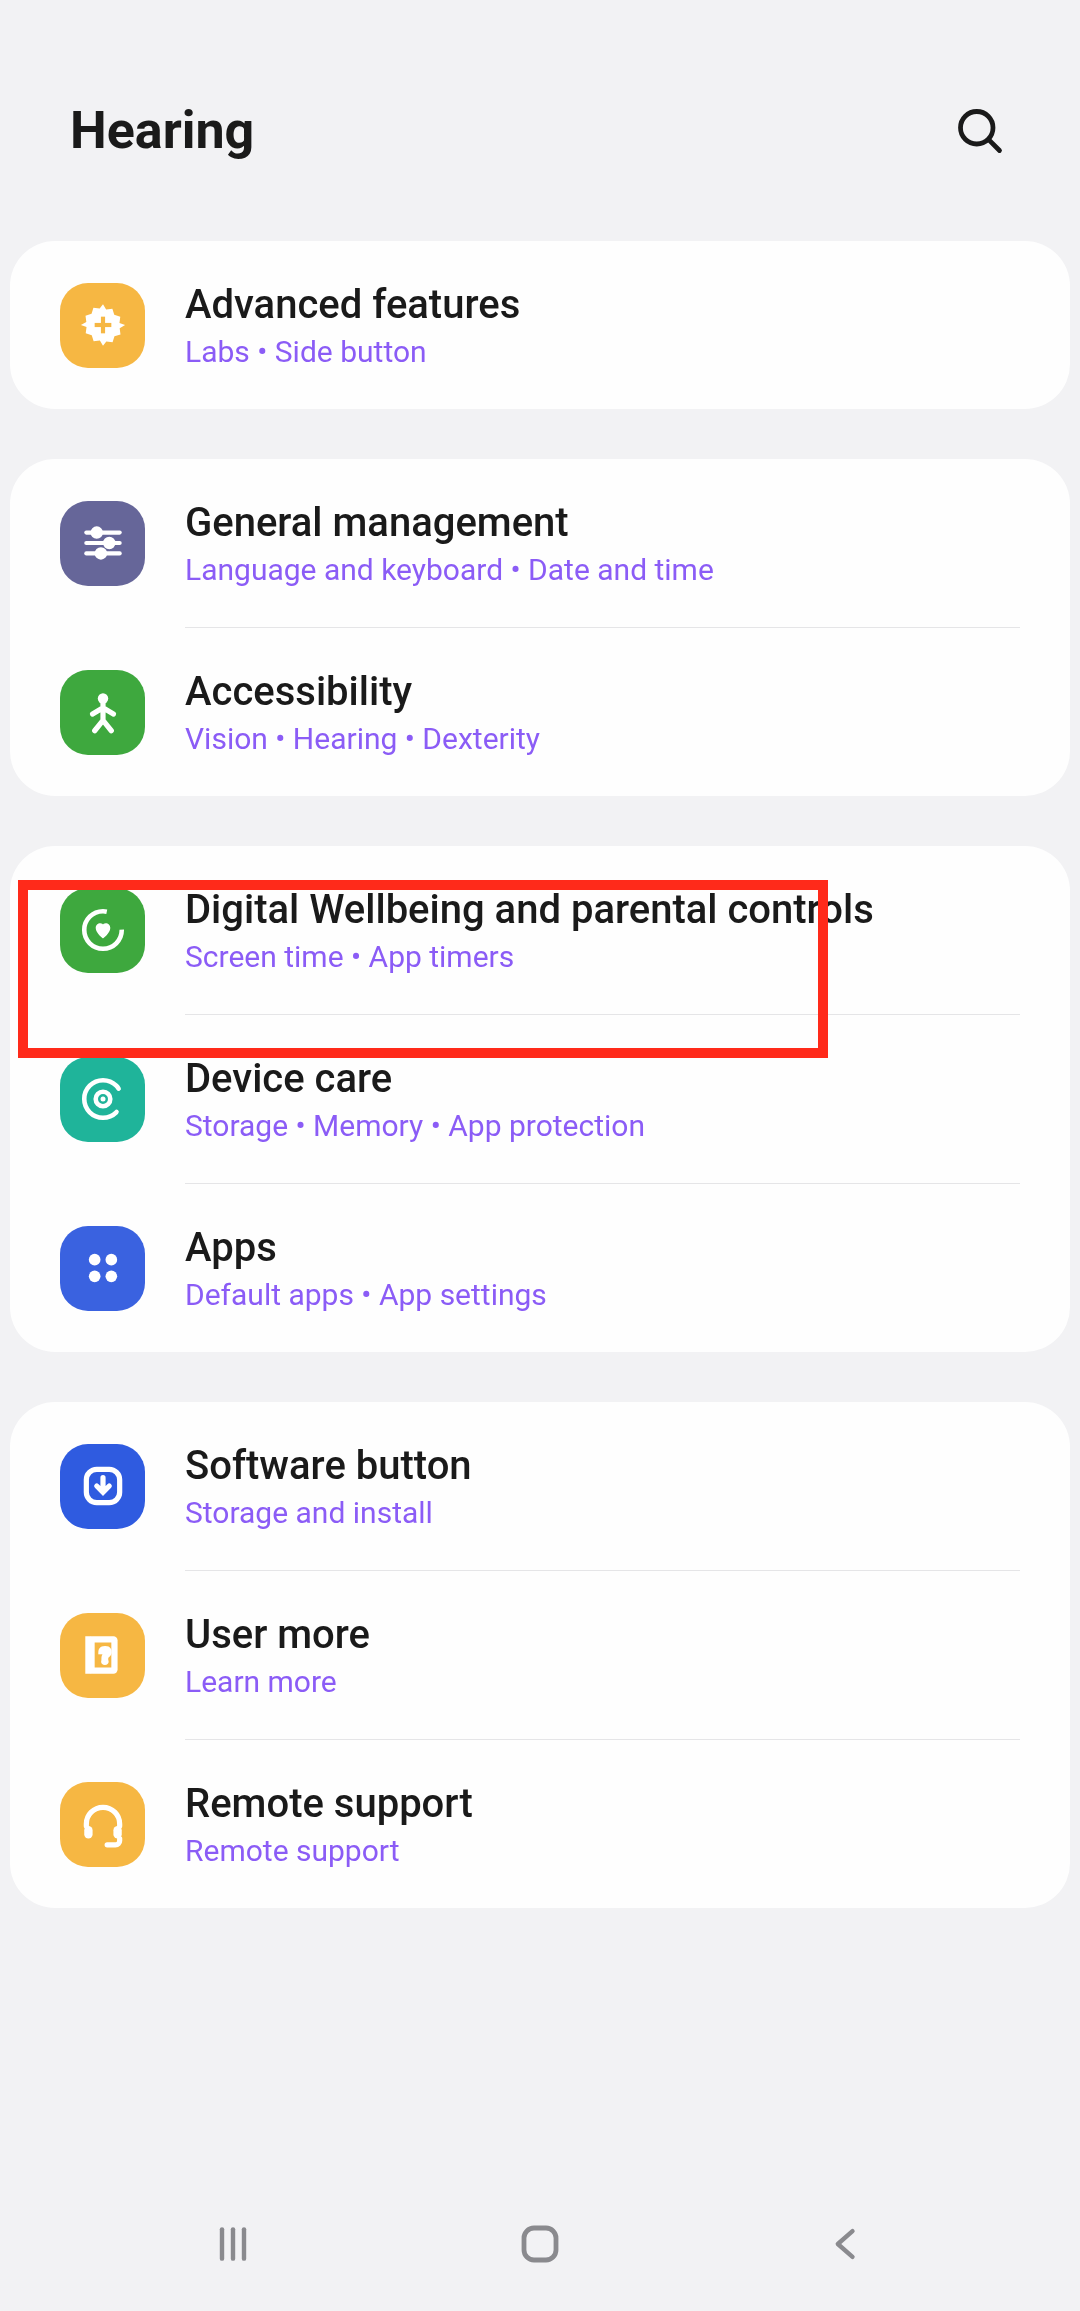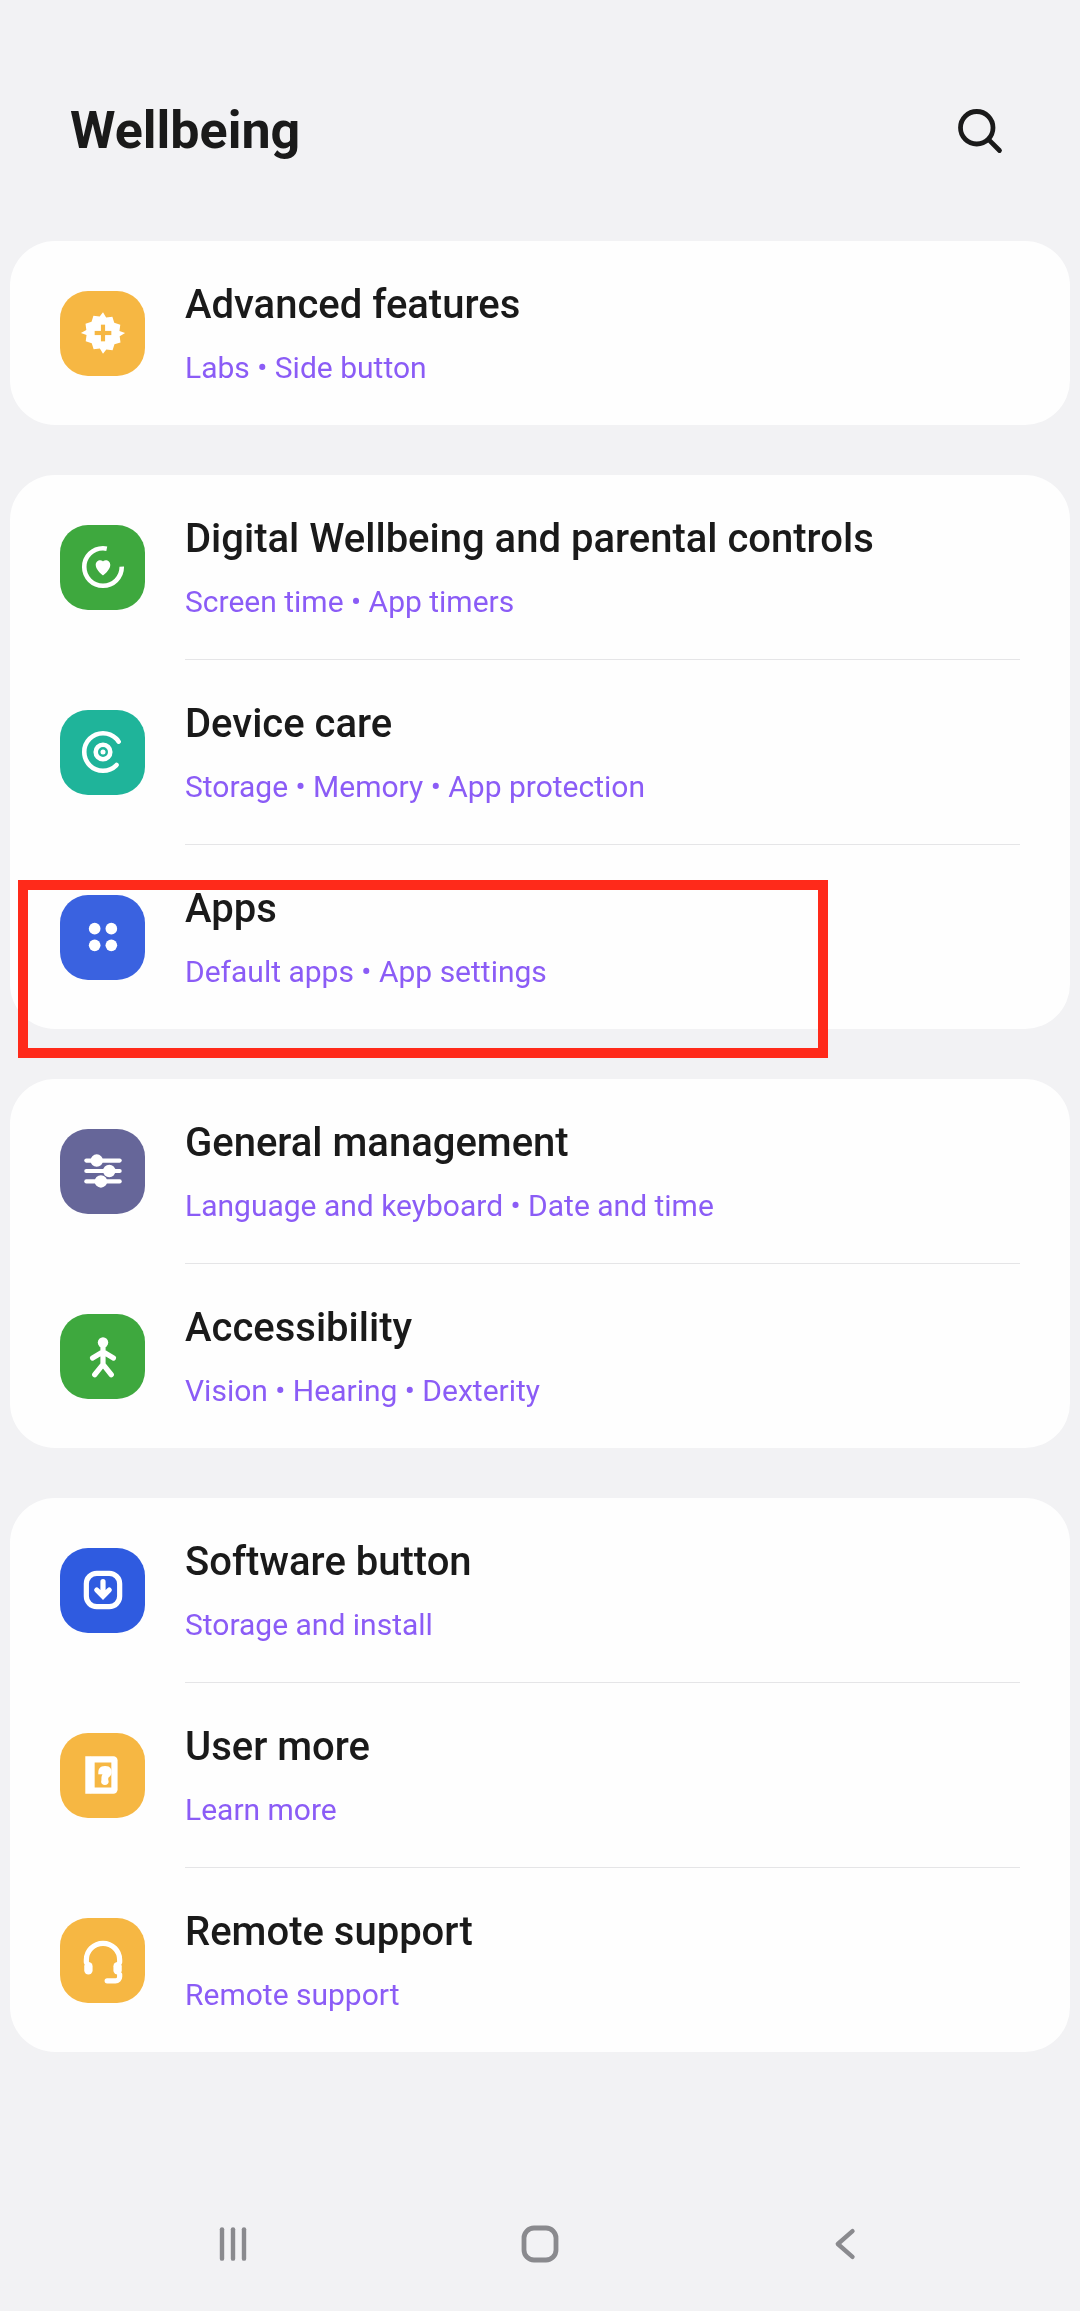--- a/index.html
+++ b/index.html
@@ -51,21 +51,21 @@
     align-items: center;
     justify-content: center;
     flex-shrink: 0;
     margin-right: 40px;
   }
   .icon-svg { width: 50px; height: 50px; }
   .item-text {
     flex: 1;
     display: flex;
     flex-direction: column;
-    gap: 22px;
+    gap: 6px;
   }
   .item-title {
     font-size: 40px;
     font-weight: 500;
     color: #1a1a1a;
   }
   .item-subtitle {
     font-size: 30px;
     color: #8b5cf6;
   }
@@ -112,21 +112,21 @@
   .bg-orange3{ background: #f6b743; }
   .scroll-area {
     height: 1900px;
     overflow: hidden;
   }
 </style>
 </head>
 <body>
 
 <div class="header">
-  <div class="header-title">Wellbeing</div>
+  <div class="header-title">Hearing</div>
   <div class="search-btn">
     <svg width="52" height="52" viewBox="0 0 24 24" fill="none" stroke="#1a1a1a" stroke-width="2.2" stroke-linecap="round">
       <circle cx="10.5" cy="10.5" r="7.5"></circle>
       <line x1="21" y1="21" x2="16" y2="16"></line>
     </svg>
   </div>
 </div>
 
 <div class="scroll-area">
 <div class="content" id="content">
@@ -135,63 +135,20 @@
           <div class="icon-wrap bg-orange">
             <svg class="icon-svg" viewBox="0 0 24 24" fill="#fff">
               <path d="M12 2l1.5 2.6 3-0.4 0.9 2.9 2.9 0.9-0.4 3L22.6 12l-2.6 1.5 0.4 3-2.9 0.9-0.9 2.9-3-0.4L12 22l-1.5-2.6-3 0.4-0.9-2.9-2.9-0.9 0.4-3L1.4 12l2.6-1.5-0.4-3 2.9-0.9 0.9-2.9 3 0.4L12 2z"></path>
               <rect x="11" y="8" width="2" height="8" fill="#f6b743"></rect>
               <rect x="8" y="11" width="8" height="2" fill="#f6b743"></rect>
             </svg>
           </div>
           <div class="item-text">
             <div class="item-title">Advanced features</div>
             <div class="item-subtitle">Labs  •  Side button</div>
-          </div>
-        </div>
-      </div>
-      <div class="card">
-        <div class="item">
-          <div class="icon-wrap bg-green1">
-            <svg class="icon-svg" viewBox="0 0 24 24" fill="none" stroke="#fff" stroke-width="2.2">
-              <circle cx="12" cy="12" r="9" stroke-dasharray="44 12"></circle>
-              <path d="M12 16s-3.5-2.5-3.5-5c0-1.2 1-2.2 2.2-2.2.8 0 1.3.5 1.3.5s.5-.5 1.3-.5c1.2 0 2.2 1 2.2 2.2 0 2.5-3.5 5-3.5 5z" fill="#fff" stroke="none"></path>
-            </svg>
-          </div>
-          <div class="item-text">
-            <div class="item-title">Digital Wellbeing and parental controls</div>
-            <div class="item-subtitle">Screen time  •  App timers</div>
-          </div>
-        </div>
-        <div class="divider"></div>
-        <div class="item">
-          <div class="icon-wrap bg-teal">
-            <svg class="icon-svg" viewBox="0 0 24 24" fill="none" stroke="#fff" stroke-width="2.2" stroke-linecap="round">
-              <circle cx="12" cy="12" r="9" stroke-dasharray="44 12" transform="rotate(45 12 12)"></circle>
-              <circle cx="12" cy="12" r="3.5" fill="none"></circle>
-              <circle cx="12" cy="12" r="1.2" fill="#fff" stroke="none"></circle>
-            </svg>
-          </div>
-          <div class="item-text">
-            <div class="item-title">Device care</div>
-            <div class="item-subtitle">Storage  •  Memory  •  App protection</div>
-          </div>
-        </div>
-        <div class="divider"></div>
-        <div class="item">
-          <div class="icon-wrap bg-blue1">
-            <svg class="icon-svg" viewBox="0 0 24 24" fill="#fff">
-              <circle cx="8" cy="8" r="2.8"></circle>
-              <circle cx="16" cy="8" r="2.8"></circle>
-              <circle cx="8" cy="16" r="2.8"></circle>
-              <circle cx="16" cy="16" r="2.8"></circle>
-            </svg>
-          </div>
-          <div class="item-text">
-            <div class="item-title">Apps</div>
-            <div class="item-subtitle">Default apps  •  App settings</div>
           </div>
         </div>
       </div>
       <div class="card">
         <div class="item">
           <div class="icon-wrap bg-purple">
             <svg class="icon-svg" viewBox="0 0 24 24" stroke="#fff" stroke-width="2" stroke-linecap="round">
               <line x1="4" y1="7" x2="20" y2="7"></line>
               <circle cx="9" cy="7" r="2" fill="#fff"></circle>
               <line x1="4" y1="12" x2="20" y2="12"></line>
@@ -214,20 +171,63 @@
             </svg>
           </div>
           <div class="item-text">
             <div class="item-title">Accessibility</div>
             <div class="item-subtitle">Vision  •  Hearing  •  Dexterity</div>
           </div>
         </div>
       </div>
       <div class="card">
         <div class="item">
+          <div class="icon-wrap bg-green1">
+            <svg class="icon-svg" viewBox="0 0 24 24" fill="none" stroke="#fff" stroke-width="2.2">
+              <circle cx="12" cy="12" r="9" stroke-dasharray="44 12"></circle>
+              <path d="M12 16s-3.5-2.5-3.5-5c0-1.2 1-2.2 2.2-2.2.8 0 1.3.5 1.3.5s.5-.5 1.3-.5c1.2 0 2.2 1 2.2 2.2 0 2.5-3.5 5-3.5 5z" fill="#fff" stroke="none"></path>
+            </svg>
+          </div>
+          <div class="item-text">
+            <div class="item-title">Digital Wellbeing and parental controls</div>
+            <div class="item-subtitle">Screen time  •  App timers</div>
+          </div>
+        </div>
+        <div class="divider"></div>
+        <div class="item">
+          <div class="icon-wrap bg-teal">
+            <svg class="icon-svg" viewBox="0 0 24 24" fill="none" stroke="#fff" stroke-width="2.2" stroke-linecap="round">
+              <circle cx="12" cy="12" r="9" stroke-dasharray="44 12" transform="rotate(45 12 12)"></circle>
+              <circle cx="12" cy="12" r="3.5" fill="none"></circle>
+              <circle cx="12" cy="12" r="1.2" fill="#fff" stroke="none"></circle>
+            </svg>
+          </div>
+          <div class="item-text">
+            <div class="item-title">Device care</div>
+            <div class="item-subtitle">Storage  •  Memory  •  App protection</div>
+          </div>
+        </div>
+        <div class="divider"></div>
+        <div class="item">
+          <div class="icon-wrap bg-blue1">
+            <svg class="icon-svg" viewBox="0 0 24 24" fill="#fff">
+              <circle cx="8" cy="8" r="2.8"></circle>
+              <circle cx="16" cy="8" r="2.8"></circle>
+              <circle cx="8" cy="16" r="2.8"></circle>
+              <circle cx="16" cy="16" r="2.8"></circle>
+            </svg>
+          </div>
+          <div class="item-text">
+            <div class="item-title">Apps</div>
+            <div class="item-subtitle">Default apps  •  App settings</div>
+          </div>
+        </div>
+      </div>
+      <div class="card">
+        <div class="item">
           <div class="icon-wrap bg-blue2">
             <svg class="icon-svg" viewBox="0 0 24 24" fill="none" stroke="#fff" stroke-width="2.5" stroke-linecap="round">
               <rect x="4" y="4" width="16" height="16" rx="5"></rect>
               <path d="M12 8v6 M9 12l3 3 3-3"></path>
             </svg>
           </div>
           <div class="item-text">
             <div class="item-title">Software button</div>
             <div class="item-subtitle">Storage and install</div>
           </div>

